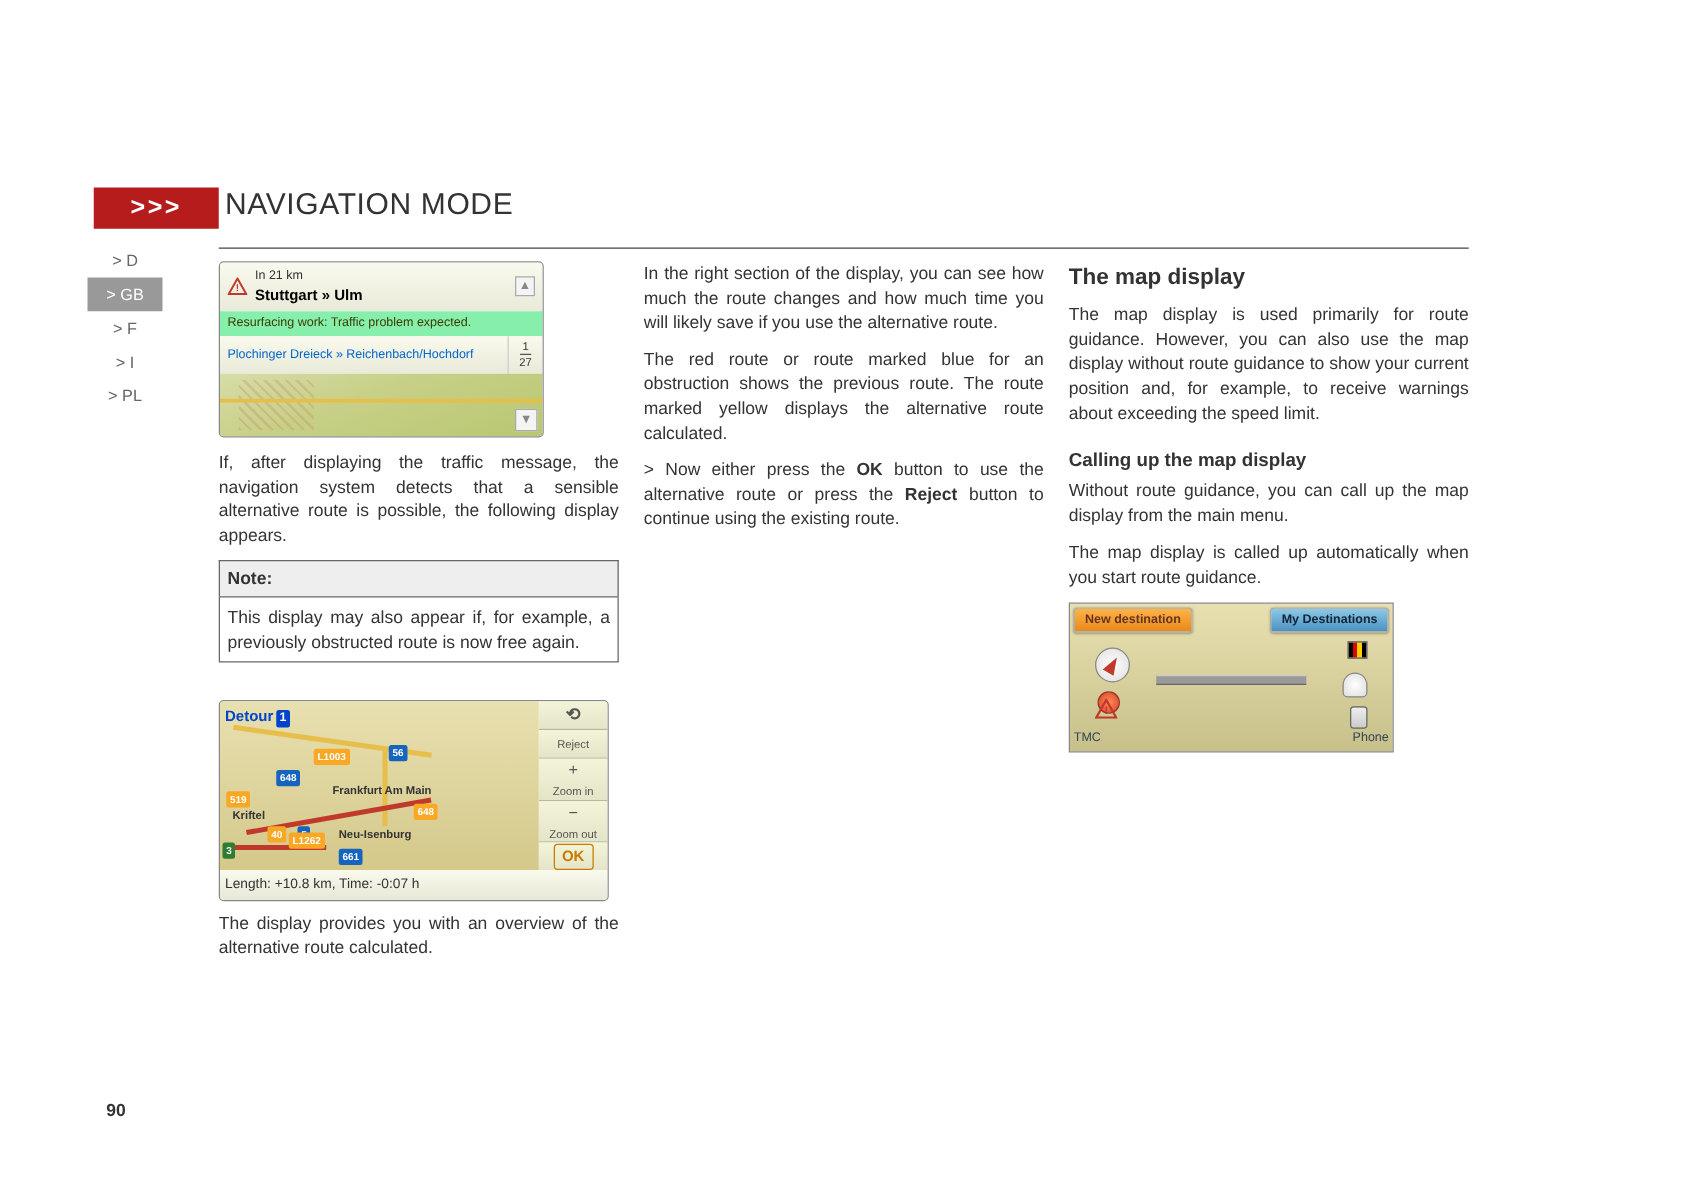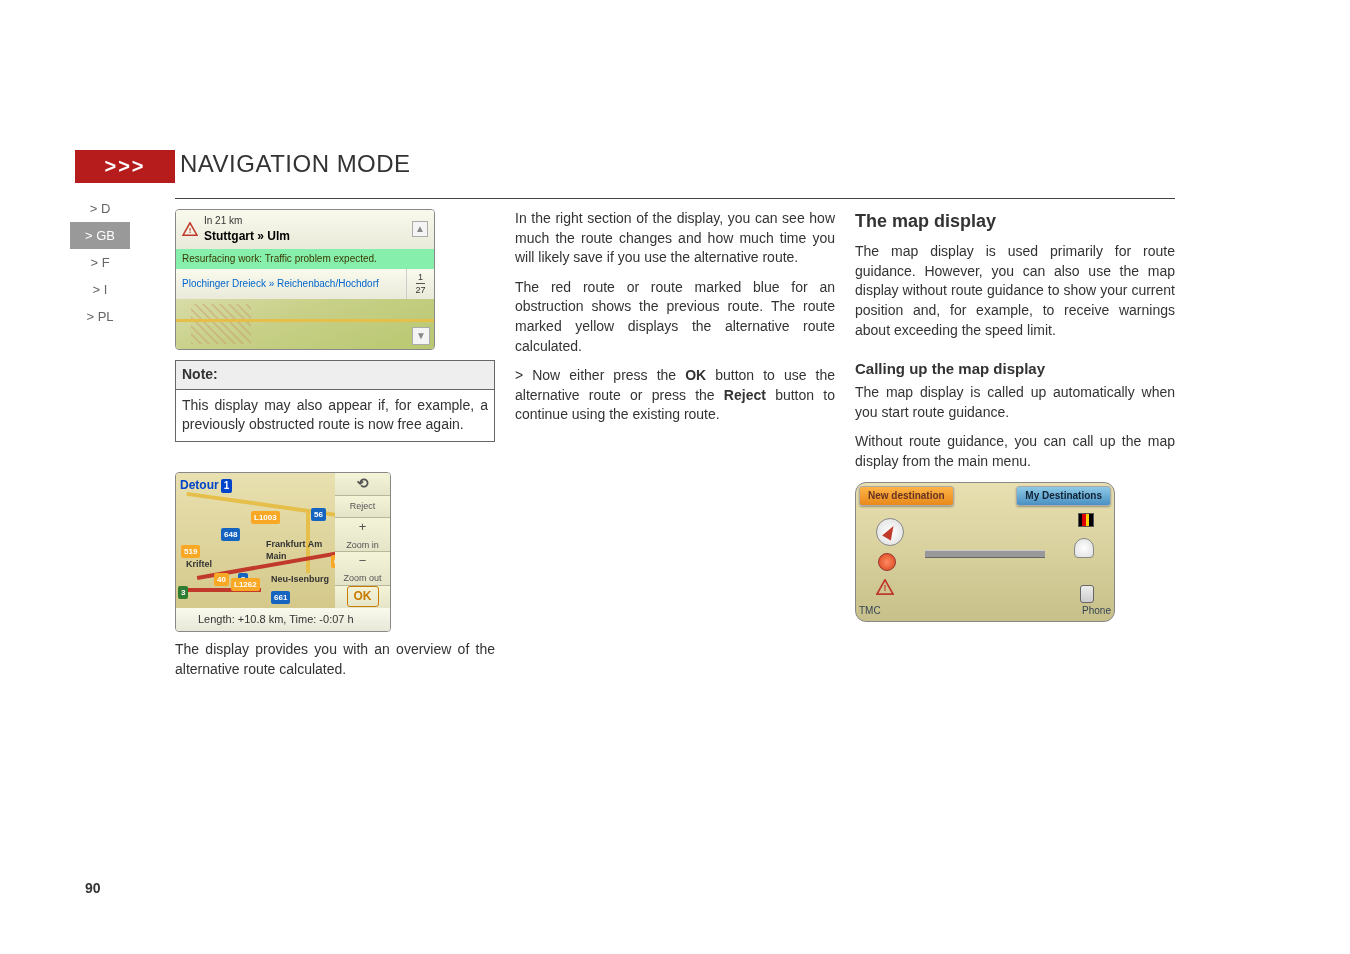--- a/index.html
+++ b/index.html
@@ -36,40 +36,40 @@
   .sc1-row2 { display: flex; align-items: center; background: linear-gradient(#f9f9ed,#eaeada); }
   .sc1-row2 .txt2 { flex: 1; padding: 4px 6px; font-size: 10px; color: #0066cc; }
   .sc1-row2 .frac { width: 28px; text-align: center; font-size: 9px; color: #333; border-left: 1px solid #ccc; padding: 2px; }
   .sc1-row2 .frac .top { border-bottom: 1px solid #555; display: inline-block; padding: 0 2px; }
   .sc1-map { height: 50px; background: linear-gradient(160deg,#d8dca8 0%, #c8d088 40%, #b8c870 100%); position: relative; display: flex; }
   .sc1-map::before { content:""; position:absolute; left:15px; top:5px; width:60px; height:40px; background: repeating-linear-gradient(45deg,#c88860 0 2px, transparent 2px 6px); opacity:.3; }
   .sc1-map .road { position:absolute; left:0; top:20px; width:100%; height:3px; background:#e6be4a; }
   .sc1-map .arrow { width:18px; height:18px; border:1px solid #aaa; background:#f4f4f4; margin-left:auto; align-self:flex-end; margin:4px 4px 4px auto; display:flex; align-items:center; justify-content:center; color:#888; font-size:10px; }
 
   
-  .sc2 { width: 216px; border: 1px solid #888; border-radius: 4px; overflow: hidden; margin-bottom: 8px; font-size: 11px; }
+  .sc2 { width: 312px; border: 1px solid #888; border-radius: 4px; overflow: hidden; margin-bottom: 8px; font-size: 11px; }
   .sc2-main { display: flex; height: 135px; }
   .sc2-map { flex: 1; background: linear-gradient(#e8e0b0,#d4c88a); position: relative; overflow: hidden; }
   .sc2-map .detour-label { position:absolute; left:4px; top:4px; font-size:12px; font-weight:bold; color:#0044cc; }
   .sc2-map .db { display:inline-block; background:#0044cc; color:#fff; padding:0 3px; border-radius:2px; font-size:10px; margin-left:2px; }
   .sc2-map .rd-red { position:absolute; background:#c0392b; }
   .sc2-map .rd-yel { position:absolute; background:#e6be4a; }
   .sc2-map .shield { position:absolute; font-size:8px; font-weight:bold; color:#fff; padding:1px 3px; border-radius:2px; }
   .sg { background:#2e7d32; }
   .sb { background:#1565c0; }
   .sy { background:#f9a825; color:#000; }
   .sc2-map .city { position:absolute; font-size:9px; color:#333; font-weight:bold; }
   .sc2-side { width: 55px; display:flex; flex-direction:column; }
   .sc2-btn { flex:1; border-bottom:1px solid #b8b898; background: linear-gradient(#f4f4d8,#e4e4c8); display:flex; align-items:center; justify-content:center; font-size:9px; color:#555; flex-direction: column; gap: 2px; }
   .sc2-btn:last-child { border-bottom:none; }
   .okbtn { color:#c97a00; font-size:12px; font-weight:bold; border:1px solid #c97a00; padding: 1px 6px; border-radius: 3px; }
-  .sc2-status { background: linear-gradient(#f9f9ed,#e8e8d8); padding: 4px 22px; font-size: 11px; color:#333; }
+  .sc2-status { background: linear-gradient(#f9f9ed,#e8e8d8); padding: 4px 4px; font-size: 11px; color:#333; }
 
   
-  .sc3 { width: 260px; height: 140px; border: 1px solid #888; border-radius: 11px; overflow: hidden; margin-bottom: 8px; position: relative; background: linear-gradient(#e8e0b0,#c8c08a); }
+  .sc3 { width: 260px; height: 120px; border: 1px solid #888; border-radius: 0; overflow: hidden; margin-bottom: 8px; position: relative; background: linear-gradient(#e8e0b0,#c8c08a); }
   .sc3-top { position:absolute; top:3px; left:3px; right:3px; display:flex; justify-content:space-between; }
   .pill { font-size:10px; padding:2px 8px; border-radius:3px; border:1px solid #aaa; box-shadow: 0 1px 2px rgba(0,0,0,.3); }
   .pill.orange { background: linear-gradient(#ffb347,#e8891a); color:#632; font-weight:bold; }
   .pill.blue { background: linear-gradient(#8ecae6,#4a90c2); color:#123; font-weight:bold; }
   .sc3-bot { position:absolute; bottom:3px; left:3px; right:3px; display:flex; justify-content:space-between; align-items:center; }
   .sc3-lbl { font-size:10px; color:#345; }
   .sc3 .center-road { position:absolute; left:50%; top:50%; width:120px; height:60px; transform:translate(-50%,-50%); }
   .sc3 .center-road::before { content:""; position:absolute; left:0; right:0; top:28px; height:6px; background:#999; border-top:1px solid #ccc; border-bottom:1px solid #666; }
   .sc3 .compass { position:absolute; left:20px; top:35px; width:28px; height:28px; border-radius:50%; border:1px solid #888; background: radial-gradient(#fff,#ddd); display:flex; align-items:center; justify-content:center; }
   .sc3 .compass::after { content:""; width:0; height:0; border-left:5px solid transparent; border-right:5px solid transparent; border-bottom:14px solid #c0392b; transform: rotate(30deg); }
@@ -126,20 +126,21 @@
             <span class="top">1</span><br>
             <span>27</span>
           </div>
         </div>
         <div class="sc1-map">
           <div class="road"></div>
           <span class="arrow">▼</span>
         </div>
       </div>
 
+      <p>If, after displaying the traffic message, the navigation system detects that a sensible alternative route is possible, the following display appears.</p>
 
       <div class="note-head">Note:</div>
       <div class="note-body">This display may also appear if, for example, a previously obstructed route is now free again.</div>
 
       <div style="height:15px"></div>
 
       <div class="sc2">
         <div class="sc2-main">
           <div class="sc2-map">
             <div class="detour-label">
@@ -193,22 +194,22 @@
       <p>
         <span>&gt; Now either press the </span><span class="inline-bold">OK</span><span> button to use the alternative route or press the </span><span class="inline-bold">Reject</span><span> button to continue using the existing route.</span>
       </p>
     </div>
 
     <div class="col">
       <div class="h2">The map display</div>
       <p>The map display is used primarily for route guidance. However, you can also use the map display without route guidance to show your current position and, for example, to receive warnings about exceeding the speed limit.</p>
       <div style="height:8px"></div>
       <div class="h3">Calling up the map display</div>
+      <p>Without route guidance, you can call up the map display from the main menu.</p>
       <p>The map display is called up automatically when you start route guidance.</p>
-      <p>Without route guidance, you can call up the map display from the main menu.</p>
 
       <div class="sc3">
         <div class="center-road"></div>
         <div class="sc3-top">
           <span class="pill orange">New destination</span>
           <span class="pill blue">My Destinations</span>
         </div>
         <span class="compass"></span>
         <span class="sat"></span>
         <span class="warn2">

